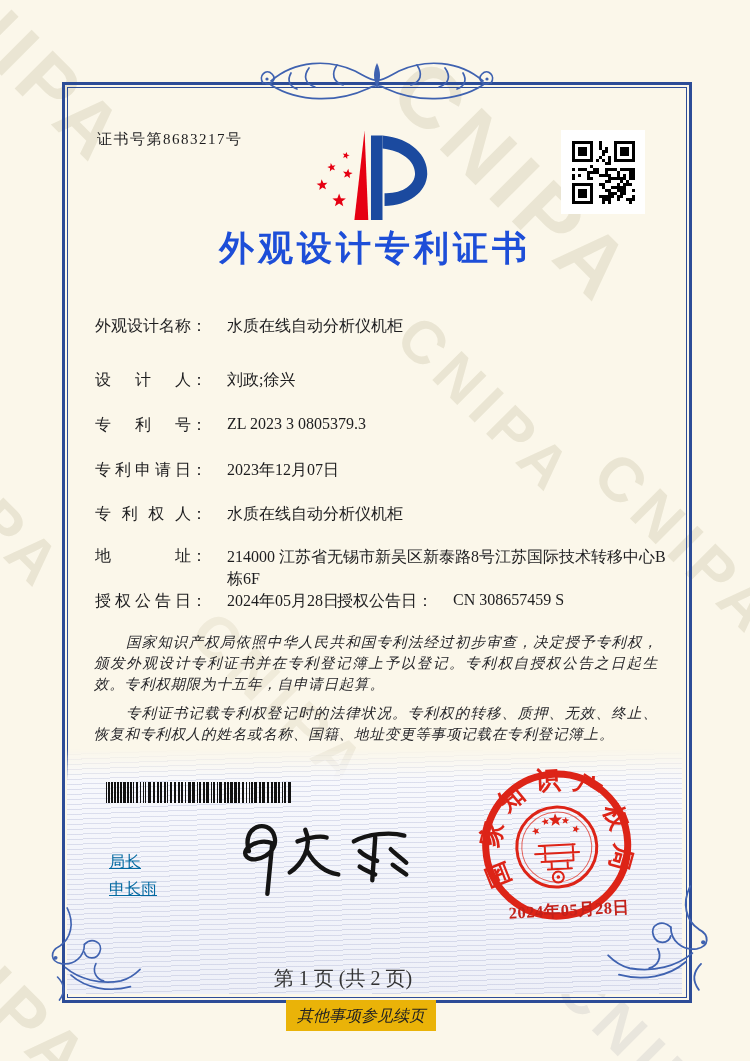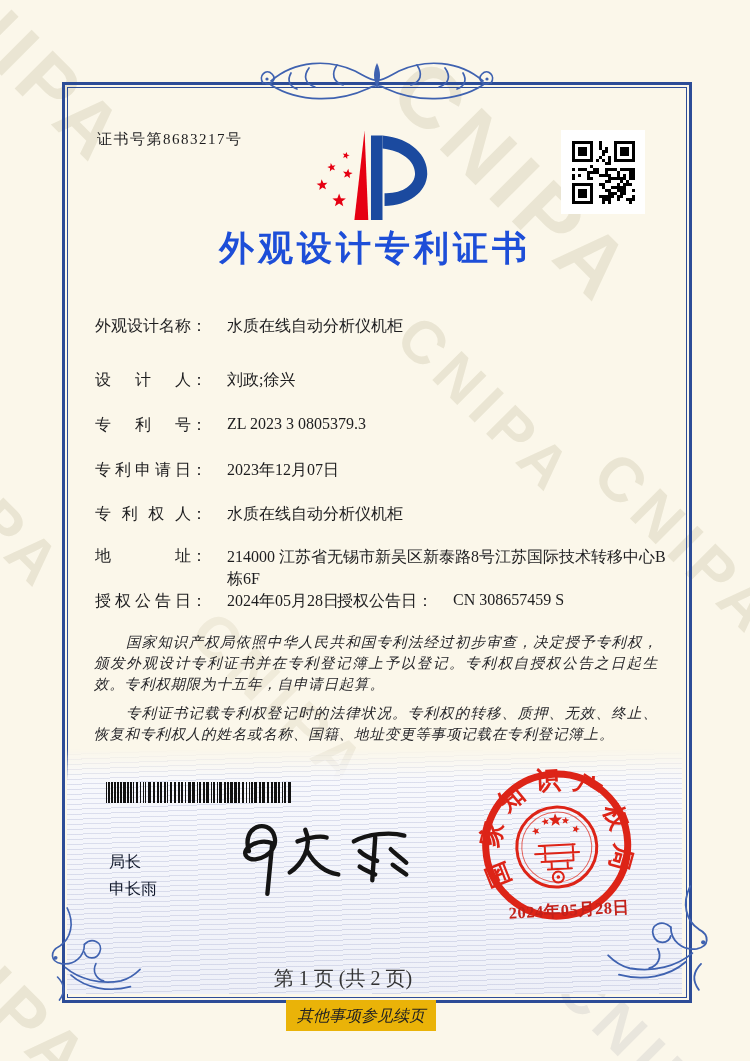--- a/index.html
+++ b/index.html
@@ -32,21 +32,21 @@
   .flabel2{display:inline-block;width:80px;vertical-align:top;}
   .colon{display:inline-block;vertical-align:top;}
   .fvalue{display:inline-block;margin-left:16px;vertical-align:top;}
   .fvalue.wrap{white-space:normal;width:452px;line-height:22px;}
   .pair2{position:absolute;left:242px;top:0;}
   
   .paras{position:absolute;left:94px;top:624px;width:564px;}
   .paras p{margin:8px 0 4px;font-size:14.5px;line-height:21px;letter-spacing:.8px;
            text-indent:2.2em;text-align:justify;font-style:italic;color:#26262a;}
   .barcode{position:absolute;left:106px;top:782px;width:190px;height:21px;}
-  .signer{position:absolute;left:109px;top:848px;font-size:16px;line-height:27px;color:#0f172a;}
+  .signer{position:absolute;left:109px;top:848px;font-size:16px;line-height:27px;color:#0369a1;text-decoration:underline;}
   .signature{position:absolute;left:212px;top:808px;width:204px;height:94px;}
   .seal{position:absolute;left:477px;top:763px;width:164px;height:176px;transform:rotate(-3deg);}
   .seal text{font-family:"Liberation Serif","DejaVu Serif",serif;}
   .ringtext{font-size:25px;font-weight:700;fill:#dd2417;letter-spacing:11px;}
   .sealdate{font-size:16.5px;font-weight:700;fill:#c3211a;letter-spacing:.5px;}
   .page-num{position:absolute;left:0;top:965px;width:686px;text-align:center;font-size:20px;color:#333;}
   .cont-box{position:absolute;left:286px;top:1000px;width:150px;height:31px;background:#eab308;
             text-align:center;line-height:31px;font-size:16px;font-style:italic;color:#222;}
   .orn{position:absolute;}
   svg{display:block;}

